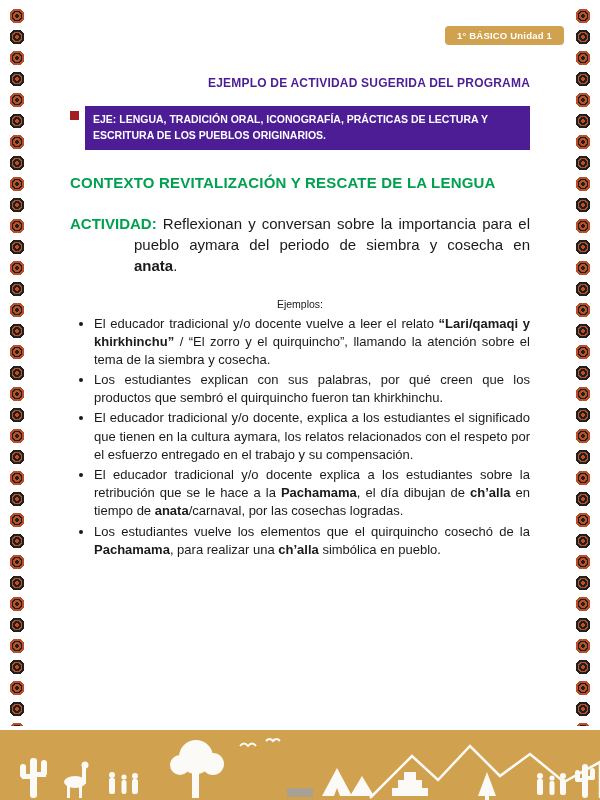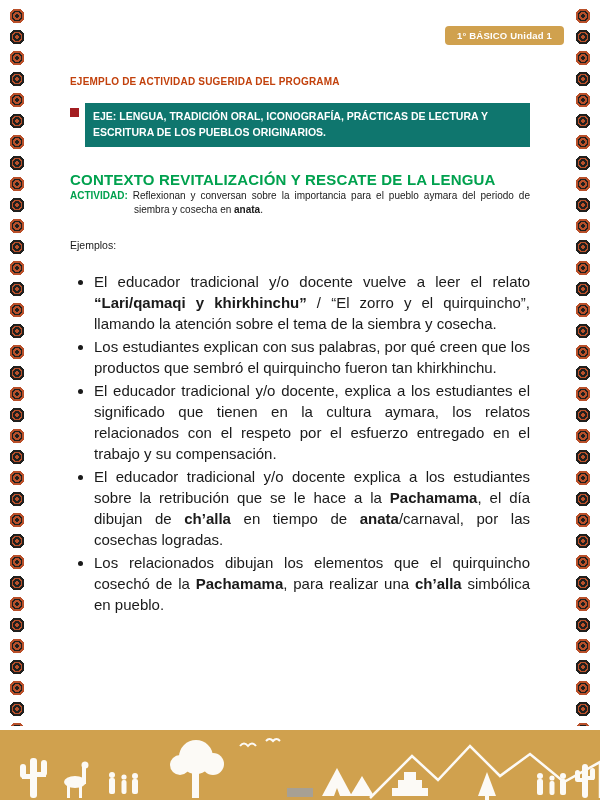--- a/index.html
+++ b/index.html
@@ -23,45 +23,45 @@
 
   .unit-badge{
     position:absolute;top:26px;right:36px;
     background:#d0a14e;color:#ffffff;font-weight:bold;font-size:9.5px;
     padding:4px 12px;border-radius:4px;letter-spacing:.2px;
   }
 
   .content{position:absolute;left:70px;right:70px;top:70px;}
 
   .page-title{
-    text-align:left;color:#c2410c;font-weight:bold;font-size:10px;
+    text-align:right;color:#4c1d95;font-weight:bold;font-size:12px;
     margin:6px 0 16px 0;letter-spacing:.2px;
   }
 
   .eje-row{display:flex;align-items:flex-start;gap:6px;}
   .eje-square{flex:0 0 auto;width:9px;height:9px;background:#a31d21;margin-top:5px;}
   .eje-banner{
-    flex:1 1 auto;background:#0f766e;color:#ffffff;font-weight:bold;
+    flex:1 1 auto;background:#4c1d95;color:#ffffff;font-weight:bold;
     font-size:10.5px;line-height:1.55;padding:5px 8px 6px 8px;
   }
 
   .context-heading{
     color:#00a14e;font-weight:bold;font-size:15px;margin-top:24px;letter-spacing:.2px;
   }
 
   .activity{
-    margin-top:1px;font-size:10px;line-height:1.4;text-align:justify;
+    margin-top:22px;font-size:15px;line-height:1.4;text-align:justify;
     padding-left:64px;text-indent:-64px;
   }
   .activity .label{color:#00a14e;font-weight:bold;}
 
-  .examples-label{margin-top:22px;font-size:10.5px;}
+  .examples-label{margin-top:22px;font-size:10.5px;text-align:center;}
 
   ul.examples{
-    margin:20px 0 0 0;padding-left:24px;font-size:15px;line-height:1.4;
+    margin:5px 0 0 0;padding-left:24px;font-size:13px;line-height:1.4;
   }
   ul.examples li{margin-bottom:2px;text-align:justify;}
 
   
   .footer-band{
     position:absolute;left:0;right:0;bottom:0;height:70px;background:#d0a14e;
   }
   .footer-band svg{display:block;}
   .footer-mark{
     position:absolute;left:50%;bottom:3px;transform:translateX(-50%);
@@ -92,21 +92,21 @@
 
     <p class="activity"><span class="label">ACTIVIDAD:</span> <span><span>Reflexionan y conversan sobre la importancia para el pueblo aymara del periodo de siembra y cosecha en </span><b>anata</b><span>.</span></span></p>
 
     <div class="examples-label">Ejemplos:</div>
 
     <ul class="examples">
       <li><span>El educador tradicional y/o docente vuelve a leer el relato </span><b>“Lari/qamaqi y khirkhinchu”</b><span> / “El zorro y el quirquincho”, llamando la atención sobre el tema de la siembra y cosecha.</span></li>
       <li><span>Los estudiantes explican con sus palabras, por qué creen que los productos que sembró el quirquincho fueron tan khirkhinchu.</span></li>
       <li><span>El educador tradicional y/o docente, explica a los estudiantes el significado que tienen en la cultura aymara, los relatos relacionados con el respeto por el esfuerzo entregado en el trabajo y su compensación.</span></li>
       <li><span>El educador tradicional y/o docente explica a los estudiantes sobre la retribución que se le hace a la </span><b>Pachamama</b><span>, el día dibujan de </span><b>ch’alla</b><span> en tiempo de </span><b>anata</b><span>/carnaval, por las cosechas logradas.</span></li>
-      <li><span>Los relacionados dibujan los elementos que el quirquincho cosechó de la </span><b>Pachamama</b><span>, para realizar una </span><b>ch’alla</b><span> simbólica en pueblo.</span></li>
+      <li><span>Los estudiantes vuelve los elementos que el quirquincho cosechó de la </span><b>Pachamama</b><span>, para realizar una </span><b>ch’alla</b><span> simbólica en pueblo.</span></li>
     </ul>
 
   </div>
 
   <div class="footer-band">
     <svg width="600" height="70" viewBox="0 0 600 70">
       <g fill="#ffffff" opacity="0.95">
 
         <g>
           <rect x="30" y="28" width="7" height="40" rx="3"></rect>

